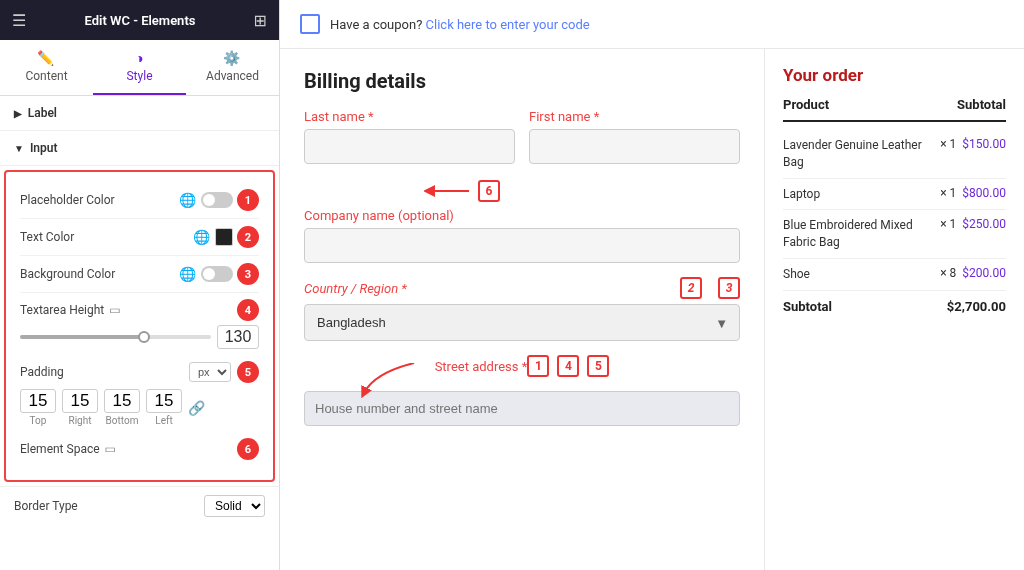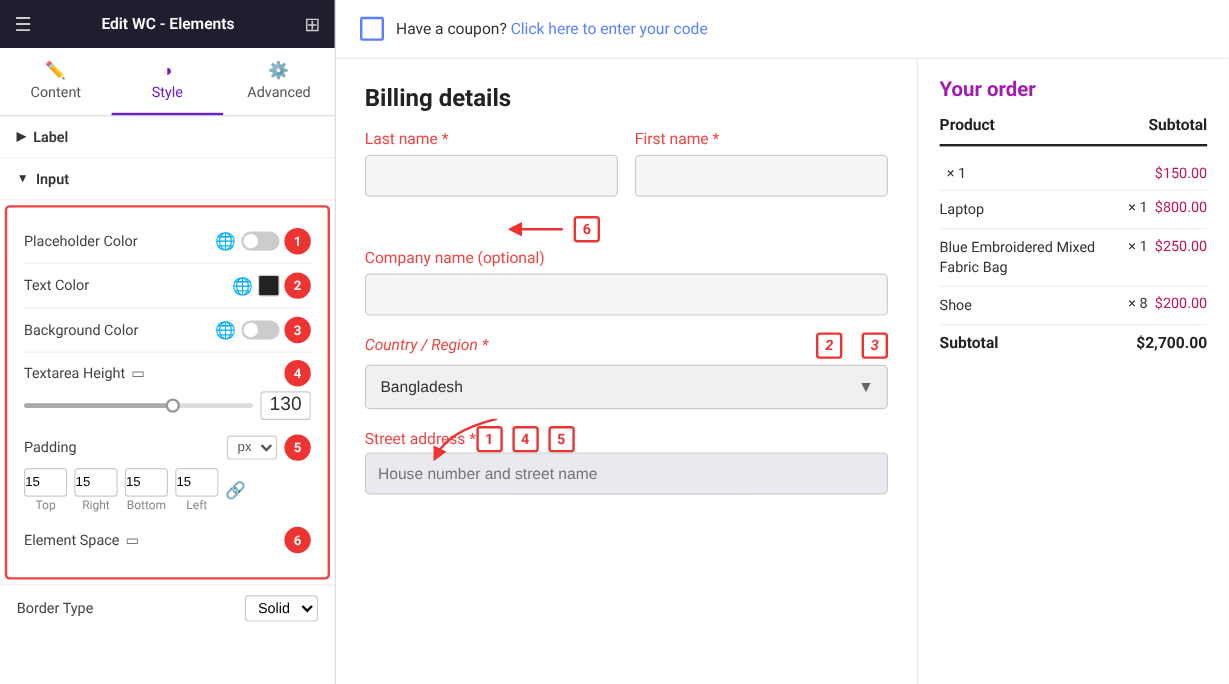--- a/index.html
+++ b/index.html
@@ -44,21 +44,21 @@
     .slider-input-row { display: flex; align-items: center; gap: 6px; }
     .slider-track { flex: 1; height: 4px; background: #ddd; border-radius: 2px; position: relative; }
     .slider-fill { height: 100%; background: #aaa; border-radius: 2px; }
     .slider-thumb { width: 12px; height: 12px; background: #fff; border: 2px solid #999; border-radius: 50%; position: absolute; top: -4px; cursor: pointer; }
     .number-input { width: 42px; height: 24px; border: 1px solid #ccc; border-radius: 3px; text-align: center; font-size: 16px; color: #333; }
 
     .padding-row { padding: 6px 0; }
     .padding-label-row { display: flex; align-items: center; justify-content: space-between; margin-bottom: 6px; gap: 24px; }
     .padding-inputs { display: flex; gap: 6px; align-items: center; }
     .padding-field { text-align: center; }
-    .padding-val { width: 36px; height: 24px; border: 1px solid #ccc; border-radius: 3px; font-size: 11px; }
+    .padding-val { width: 36px; height: 24px; border: 1px solid #ccc; border-radius: 3px; text-align: center; font-size: 17px; }
     .padding-sub { font-size: 10px; color: #888; text-align: center; margin-top: 2px; }
     .link-icon { color: #999; font-size: 14px; }
     .unit-select { font-size: 11px; color: #555; border: 1px solid #ccc; border-radius: 3px; padding: 2px 4px; background: #fff; }
 
     .border-row { display: flex; align-items: center; justify-content: space-between; padding: 8px 14px; border-top: 1px solid #eee; }
     .border-label { font-size: 12px; color: #444; }
     .hide-badge { background: #b89ff8; color: #6d1ed4; font-size: 11px; padding: 2px 8px; border-radius: 10px; }
     .border-select { font-size: 12px; border: 1px solid #ccc; border-radius: 3px; padding: 2px 6px; background: #fff; }
 
     
@@ -84,27 +84,27 @@
 
     .field-input { width: 100%; padding: 9px 10px; border: 1px solid #ccc; border-radius: 4px; background: #f5f5f5; font-size: 13px; color: #333; outline: none; }
     .field-input.placeholder { color: #bbb; }
 
     .select-wrap { position: relative; }
     .select-wrap select { width: 100%; padding: 10px 12px; border: 1px solid #ccc; border-radius: 4px; background: #f0f0f0; font-size: 13px; color: #333; appearance: none; cursor: pointer; }
     .select-arrow { position: absolute; right: 12px; top: 50%; transform: translateY(-50%); color: #666; pointer-events: none; }
 
     
     .order-summary { width: 260px; background: #fff; padding: 16px 18px; border-left: 1px solid #e8e8e8; }
-    .order-title { font-size: 17px; font-weight: 700; color: #a21caf; margin-bottom: 12px; }
+    .order-title { font-size: 17px; font-weight: 700; color: #b91c1c; margin-bottom: 12px; }
     .order-header { display: flex; justify-content: space-between; padding-bottom: 8px; border-bottom: 2px solid #222; margin-bottom: 8px; }
     .order-header-label { font-size: 13px; font-weight: 700; color: #222; }
     .order-row { display: flex; justify-content: space-between; align-items: flex-start; padding: 7px 0; border-bottom: 1px solid #eee; }
     .order-product { font-size: 12px; color: #333; flex: 1; line-height: 1.4; }
     .order-qty { font-size: 12px; color: #333; white-space: nowrap; padding: 0 6px; }
-    .order-price { font-size: 12px; color: #be185d; white-space: nowrap; text-align: right; }
+    .order-price { font-size: 12px; color: #6d28d9; white-space: nowrap; text-align: right; }
     .order-subtotal { display: flex; justify-content: space-between; padding: 8px 0; font-weight: 700; }
     .order-subtotal-label { font-size: 13px; color: #222; }
     .order-subtotal-val { font-size: 13px; color: #222; }
   </style>
 </head>
 <body>
 
 <div class="left-panel">
   <div class="panel-header">
     <span class="header-icon">☰</span>
@@ -303,21 +303,21 @@
         </div>
         <div class="select-wrap">
           <select style="width:100%;padding:10px 12px;border:1px solid #ccc;border-radius:4px;background:#f0f0f0;font-size:13px;color:#333;appearance:none;cursor:pointer;">
             <option>Bangladesh</option>
           </select>
           <span class="select-arrow">▼</span>
         </div>
       </div>
 
       <div class="form-group">
-        <div style="display:flex;align-items:center;justify-content:flex-start;margin-bottom:0;">
+        <div style="display:flex;align-items:center;justify-content:center;margin-bottom:14px;">
           <label class="field-label" style="margin-bottom:0;">
             <span>Street address</span> <span style="color:#e44;">*</span>
           </label>
           <div style="display:flex;gap:8px;align-items:center;">
             <div style="border:2px solid #e33;color:#e33;width:22px;height:22px;display:flex;align-items:center;justify-content:center;font-weight:700;font-size:12px;border-radius:3px;">1</div>
             <div style="border:2px solid #e33;color:#e33;width:22px;height:22px;display:flex;align-items:center;justify-content:center;font-weight:700;font-size:12px;border-radius:3px;">4</div>
             <div style="border:2px solid #e33;color:#e33;width:22px;height:22px;display:flex;align-items:center;justify-content:center;font-weight:700;font-size:12px;border-radius:3px;">5</div>
           </div>
         </div>
         <div style="position:relative;">
@@ -335,20 +335,21 @@
     </div>
 
     <div class="order-summary">
       <div class="order-title">Your order</div>
       <div class="order-header">
         <span class="order-header-label">Product</span>
         <span class="order-header-label">Subtotal</span>
       </div>
 
       <div class="order-row">
+        <span class="order-product">Lavender Genuine Leather Bag</span>
         <span class="order-qty">× 1</span>
         <span class="order-price">$150.00</span>
       </div>
       <div class="order-row">
         <span class="order-product">Laptop</span>
         <span class="order-qty">× 1</span>
         <span class="order-price">$800.00</span>
       </div>
       <div class="order-row">
         <span class="order-product">Blue Embroidered Mixed Fabric Bag</span>

